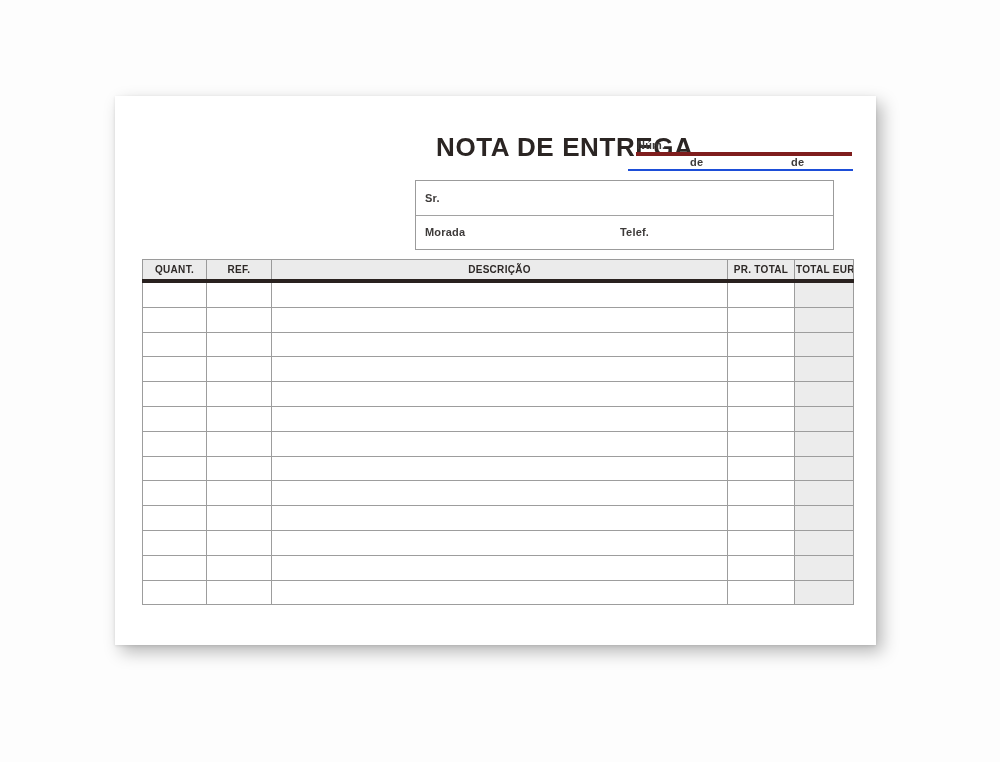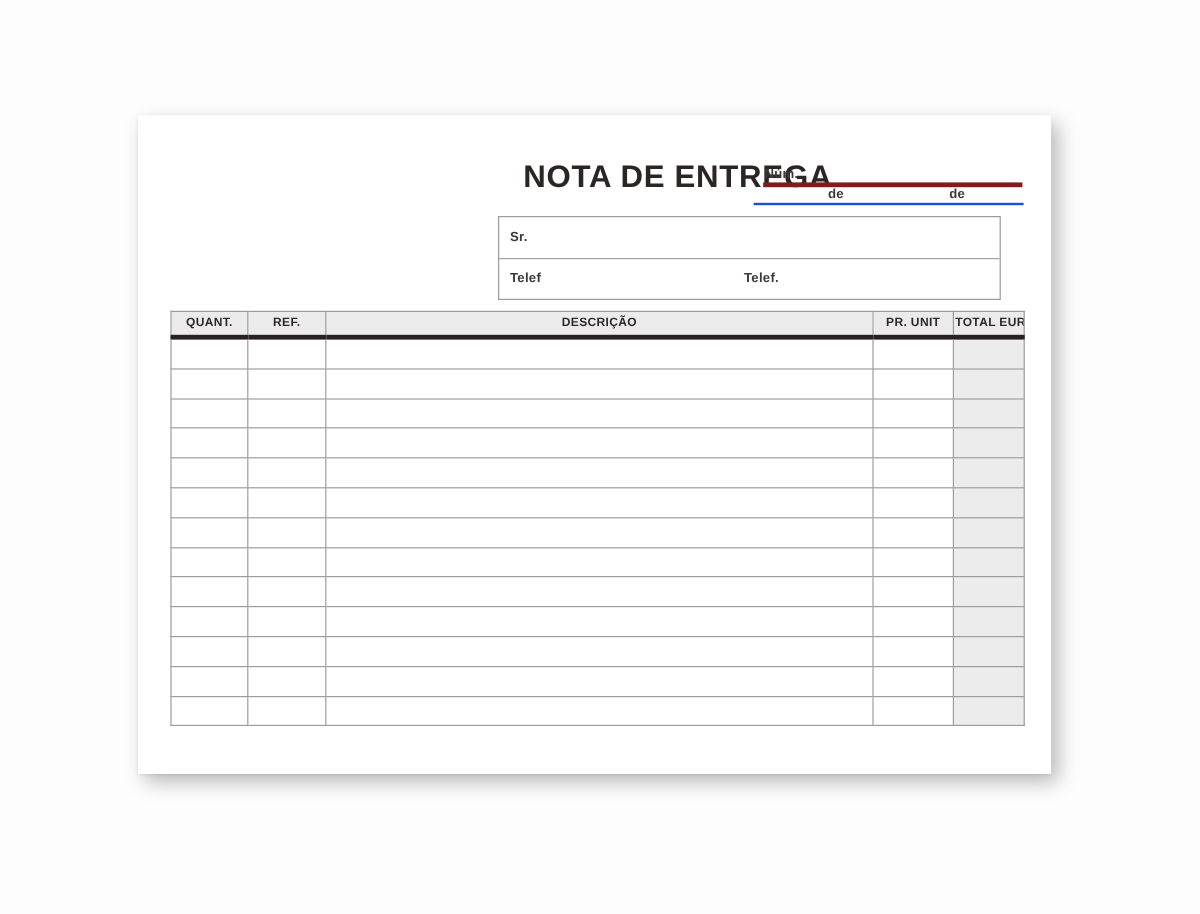--- a/index.html
+++ b/index.html
@@ -134,39 +134,39 @@
     <div class="date-field">
       <span class="small-label de-1">de</span>
       <span class="small-label de-2">de</span>
     </div>
 
     <div class="info-box">
       <div class="info-row">
         <span class="small-label">Sr.</span>
       </div>
       <div class="info-row">
-        <span class="small-label">Telef</span>
+        <span class="small-label">Morada</span>
         <span class="small-label second-col">Telef.</span>
       </div>
     </div>
 
     <table class="items-table">
       <colgroup>
         <col class="c-quant">
         <col class="c-ref">
         <col class="c-desc">
         <col class="c-prunit">
         <col class="c-total">
       </colgroup>
       <thead>
         <tr>
           <th>QUANT.</th>
           <th>REF.</th>
           <th>DESCRIÇÃO</th>
-          <th>PR. UNIT</th>
+          <th>PR. TOTAL</th>
           <th>TOTAL EUR</th>
         </tr>
       </thead>
       <tbody>
 
       <tr>
             <td></td>
             <td></td>
             <td></td>
             <td></td>

